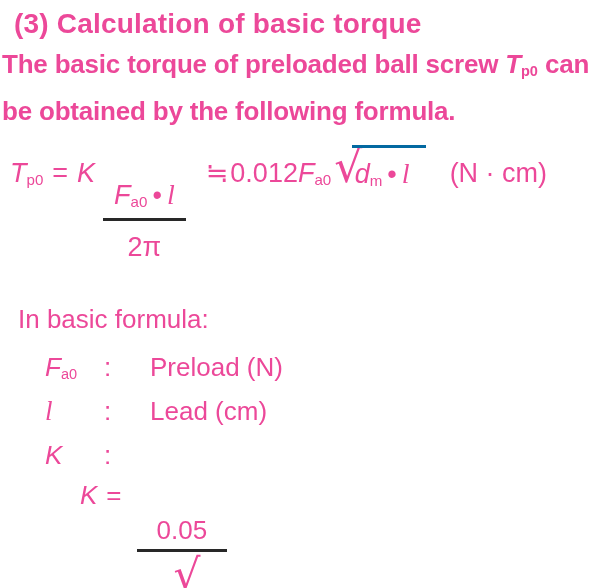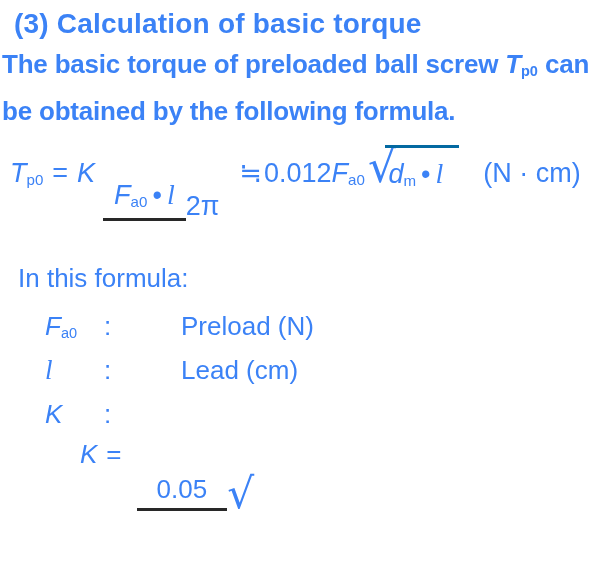--- a/index.html
+++ b/index.html
@@ -2,21 +2,21 @@
 <html><head>
 <meta charset="utf-8">
 <style>
   * { box-sizing: border-box; margin: 0; padding: 0; }
   html, body { background: #ffffff; }
   .page {
     position: relative;
     width: 614px;
     height: 588px;
     background: #ffffff;
-    color: #3b82f6;
+    color: #ec4899;
     font-family: "Liberation Sans", sans-serif;
     overflow: hidden;
   }
   
   .title {
     padding: 8px 0 0 14px;
     font-size: 28px;
     line-height: 32px;
     font-weight: 700;
     letter-spacing: 0.2px;
@@ -43,21 +43,21 @@
   .dot { padding: 0 5px; }
   
   .formula {
     margin: 12px 0 0 10px;
     font-size: 27px;
     line-height: 30px;
     white-space: nowrap;
   }
   .frac {
     display: inline-flex;
-    flex-direction: row;
+    flex-direction: column;
     align-items: center;
     vertical-align: -0.80em;
     text-align: right;
     margin: 0 8px;
   }
   .frac-num {
     display: inline-block;
     border-bottom: 3px solid #282828;
     padding: 0 11px 5px 11px;
     line-height: 29px;
@@ -94,21 +94,21 @@
     display: flex;
     align-items: baseline;
     font-size: 26px;
     line-height: 44px;
     height: 44px;
   }
   .def.g1 { margin-left: 45px; gap: 32px; }
   .def-sym { flex: 0 0 auto; }
   .def.g1 .def-sym { width: 27px; }
   .def-colon { flex: 0 0 14px; }
-  .def-desc { white-space: pre-wrap; margin-left: 31px; }
+  .def-desc { white-space: pre-wrap; }
   
   .k-formula {
     margin: 4px 0 2px 80px;
     font-size: 26px;
     line-height: 28px;
     white-space: nowrap;
   }
   .k-formula .frac { vertical-align: -1.35em; margin: 0 0 0 6px; }
   .k-formula .frac-num { padding: 0 20px 4px 20px; }
   .k-formula .frac-den { padding-top: 0; }
@@ -131,21 +131,21 @@
   <div class="formula">
     <span class="vi">T</span><span class="sub">p0</span><span class="eq">=</span><span class="vi">K</span><span class="frac">
         <span class="frac-num"><span class="vi">F</span><span class="sub">a0</span><span class="dot">•</span><span class="vl">l</span></span>
         <span class="frac-den">2π</span>
       </span><span class="approx">≒</span><span>0.012</span><span class="vi">F</span><span class="sub">a0</span><span class="sqrt">
         <span class="sqrt-sym">√</span>
         <span class="sqrt-body"><span class="vi">d</span><span class="sub">m</span><span class="dot">•</span><span class="vl">l</span></span>
       </span><span class="units">(N · cm)</span>
   </div>
 
-  <div class="def-intro">In this formula:</div>
+  <div class="def-intro">In basic formula:</div>
 
   <div class="def-list">
     <div class="def g1">
       <span class="def-sym"><span class="vi">F</span><span class="sub">a0</span></span>
       <span class="def-colon">:</span>
       <span class="def-desc">Preload (N)</span>
     </div>
     <div class="def g1">
       <span class="def-sym"><span class="vl">l</span></span>
       <span class="def-colon">:</span>

